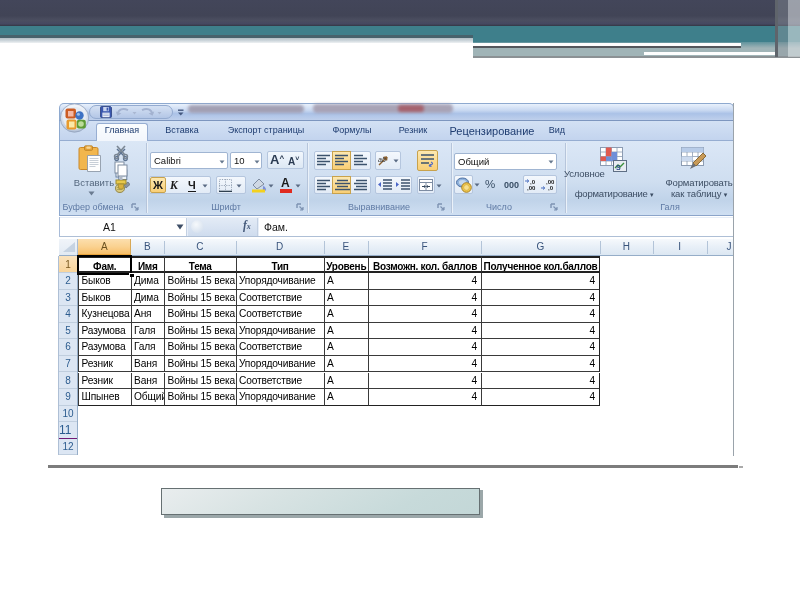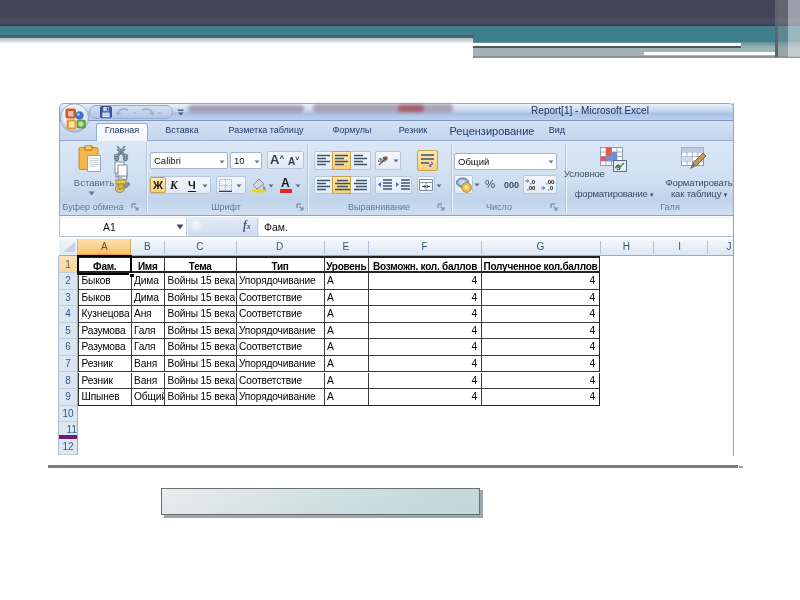--- a/index.html
+++ b/index.html
@@ -53,21 +53,20 @@
  <g>
   <rect x="63" y="2.5" width="5.5" height="1.4" fill="#44587e"></rect>
   <path d="M63 5.5 l5.5 0 l-2.75 3 z" fill="#44587e"></path>
  </g>
 </svg>
 
 <div class="abs" style="left:188px;top:104.5px;width:116px;height:8px;border-radius:4px;background:#9b95a8;filter:blur(1.5px);opacity:.85;"></div>
 <div class="abs" style="left:313px;top:104px;width:140px;height:8.5px;border-radius:4px;background:#a29aac;filter:blur(1.5px);opacity:.85;"></div>
 <div class="abs" style="left:398px;top:104.5px;width:26px;height:7.5px;border-radius:3px;background:#a5525c;filter:blur(1.5px);opacity:.8;"></div>
 
-<div class="abs" style="left:440px;top:104.5px;width:300px;text-align:center;font-size:10px;color:#20305a;">Report[1] - Microsoft Excel</div>
 
 <svg class="abs" style="left:60px;top:103px;z-index:6;" width="30" height="30" viewBox="0 0 30 30">
  <defs>
   <filter id="soft" x="-20%" y="-20%" width="140%" height="140%">
           <feGaussianBlur stdDeviation="0.55"></feGaussianBlur>
         </filter>
   <radialGradient id="orb" cx="50%" cy="30%" r="75%">
    <stop offset="0%" stop-color="#ffffff"></stop>
           <stop offset="50%" stop-color="#e8edf5"></stop>
           <stop offset="82%" stop-color="#c3cfe2"></stop>
@@ -85,21 +84,21 @@
   <rect x="9" y="18.5" width="5.5" height="6" fill="#fbe9a8"></rect>
   <rect x="16.8" y="16.8" width="9" height="8.7" rx="2" fill="#5d9c34"></rect>
   <circle cx="21" cy="21" r="2.8" fill="#bcdc9a"></circle>
  </g>
 </svg>
 
 <div class="abs" style="left:59px;top:120.5px;width:674.5px;height:20px;background:linear-gradient(180deg,#d3e1f4 0%,#c3d4ee 100%);border-left:1px solid #8ea9cf;border-right:1px solid #8ea9cf;border-bottom:1px solid #96add1;"></div>
 <div class="abs" style="left:96px;top:122.5px;width:52px;height:18.5px;background:linear-gradient(180deg,#fbfdfe,#f2f6fc);border:1px solid #97aed2;border-bottom:none;border-radius:3px 3px 0 0;z-index:3;"></div>
 <div class="abs" style="left:96px;top:125px;width:52px;text-align:center;font-size:9px;color:#1e3c70;z-index:4;">Главная</div>
 <div class="abs" style="left:152px;top:125px;width:60px;text-align:center;font-size:9px;color:#1e3c70;">Вставка</div>
-<div class="abs" style="left:211px;top:125px;width:110px;text-align:center;font-size:9px;color:#1e3c70;">Разметка таблицу</div>
+<div class="abs" style="left:211px;top:125px;width:110px;text-align:center;font-size:9px;color:#1e3c70;">Экспорт страницы</div>
 <div class="abs" style="left:322px;top:125px;width:60px;text-align:center;font-size:9px;color:#1e3c70;">Формулы</div>
 <div class="abs" style="left:383px;top:125px;width:60px;text-align:center;font-size:9px;color:#1e3c70;">Резник</div>
 <div class="abs" style="left:448px;top:125px;width:88px;text-align:center;font-size:11px;color:#1e3c70;">Рецензирование</div>
 <div class="abs" style="left:540px;top:125px;width:34px;text-align:center;font-size:9px;color:#1e3c70;">Вид</div>
 
 <div class="abs" style="left:59px;top:141px;width:674.5px;height:75px;background:linear-gradient(180deg,#dbe7f6 0%,#cfdef0 55%,#c0d3e9 80%,#cfdff2 100%);border-left:1px solid #8ea9cf;border-right:1px solid #8ea9cf;border-bottom:1px solid #8ba4c9;"></div>
 
 <div class="abs" style="left:146px;top:143px;width:1px;height:70px;background:#b6c5db;"></div>
 <div class="abs" style="left:147px;top:143px;width:1px;height:70px;background:#eaf1f9;"></div>
 <div class="abs" style="left:307px;top:143px;width:1px;height:70px;background:#b6c5db;"></div>
@@ -380,21 +379,21 @@
       <div class="abs" style="left:59px;top:255.8px;width:18px;height:17.4px;line-height:17.4px;text-align:center;font-size:10px;color:#7a5a20;border-bottom:1px solid #c0cede;">1</div>
       <div class="abs" style="left:59px;top:273.2px;width:18px;height:16.55px;line-height:16.55px;text-align:center;font-size:10px;color:#2c5c8f;border-bottom:1px solid #c0cede;">2</div>
       <div class="abs" style="left:59px;top:289.75px;width:18px;height:16.55px;line-height:16.55px;text-align:center;font-size:10px;color:#2c5c8f;border-bottom:1px solid #c0cede;">3</div>
       <div class="abs" style="left:59px;top:306.3px;width:18px;height:16.55px;line-height:16.55px;text-align:center;font-size:10px;color:#2c5c8f;border-bottom:1px solid #c0cede;">4</div>
       <div class="abs" style="left:59px;top:322.85px;width:18px;height:16.55px;line-height:16.55px;text-align:center;font-size:10px;color:#2c5c8f;border-bottom:1px solid #c0cede;">5</div>
       <div class="abs" style="left:59px;top:339.4px;width:18px;height:16.55px;line-height:16.55px;text-align:center;font-size:10px;color:#2c5c8f;border-bottom:1px solid #c0cede;">6</div>
       <div class="abs" style="left:59px;top:355.95px;width:18px;height:16.55px;line-height:16.55px;text-align:center;font-size:10px;color:#2c5c8f;border-bottom:1px solid #c0cede;">7</div>
       <div class="abs" style="left:59px;top:372.5px;width:18px;height:16.55px;line-height:16.55px;text-align:center;font-size:10px;color:#2c5c8f;border-bottom:1px solid #c0cede;">8</div>
       <div class="abs" style="left:59px;top:389.05px;width:18px;height:16.55px;line-height:16.55px;text-align:center;font-size:10px;color:#2c5c8f;border-bottom:1px solid #c0cede;">9</div>
       <div class="abs" style="left:59px;top:405.6px;width:18px;height:16.55px;line-height:16.55px;text-align:center;font-size:10px;color:#2c5c8f;border-bottom:1px solid #c0cede;">10</div>
-      <div class="abs" style="left:59px;top:422.15px;width:18px;height:16.55px;line-height:16.55px;text-align:right;font-size:10px;color:#2c5c8f;border-bottom:4px solid #701a75;">11</div>
+      <div class="abs" style="left:59px;top:422.15px;width:18px;height:16.55px;line-height:16.55px;text-align:left;font-size:12px;color:#2c5c8f;border-bottom:1px solid #701a75;">11</div>
       <div class="abs" style="left:59px;top:438.7px;width:18px;height:16.55px;line-height:16.55px;text-align:center;font-size:10px;color:#2c5c8f;border-bottom:1px solid #c0cede;">12</div>
     </div>
 
 <div class="abs" style="left:733px;top:103px;width:1px;height:353px;background:#9aa3ab;"></div>
 
 <div id="tbl">
       <div class="abs" style="left:78px;top:255.8px;width:52.5px;height:17.4px;line-height:17.4px;font-weight:bold;letter-spacing:-0.25px;text-align:center;font-size:10px;letter-spacing:-0.25px;color:#000;border-left:1px solid #3a3a3a;border-top:2px solid #222;border-bottom:2px solid #222;white-space:nowrap;overflow:hidden;">Фам.</div>
       <div class="abs" style="left:130.5px;top:255.8px;width:33.5px;height:17.4px;line-height:17.4px;font-weight:bold;letter-spacing:-0.25px;text-align:center;font-size:10px;letter-spacing:-0.25px;color:#000;border-left:1px solid #3a3a3a;border-top:2px solid #222;border-bottom:2px solid #222;white-space:nowrap;overflow:hidden;">Имя</div>
       <div class="abs" style="left:164px;top:255.8px;width:71.5px;height:17.4px;line-height:17.4px;font-weight:bold;letter-spacing:-0.25px;text-align:center;font-size:10px;letter-spacing:-0.25px;color:#000;border-left:1px solid #3a3a3a;border-top:2px solid #222;border-bottom:2px solid #222;white-space:nowrap;overflow:hidden;">Тема</div>
       <div class="abs" style="left:235.5px;top:255.8px;width:88px;height:17.4px;line-height:17.4px;font-weight:bold;letter-spacing:-0.25px;text-align:center;font-size:10px;letter-spacing:-0.25px;color:#000;border-left:1px solid #3a3a3a;border-top:2px solid #222;border-bottom:2px solid #222;white-space:nowrap;overflow:hidden;">Тип</div>

